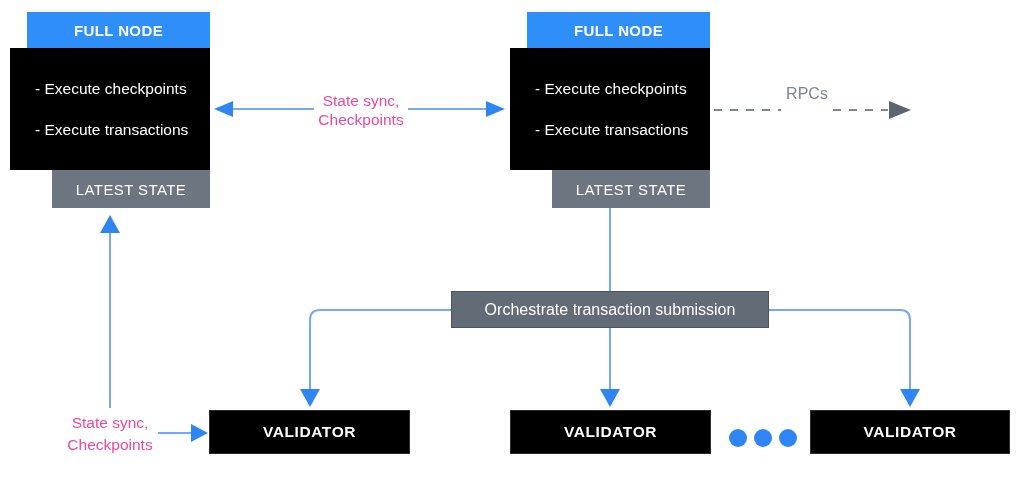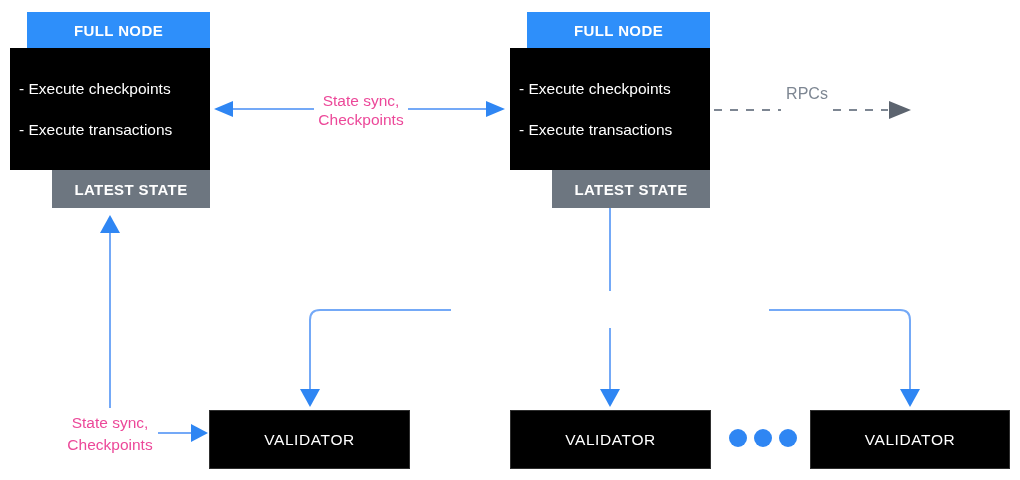--- a/index.html
+++ b/index.html
@@ -9,30 +9,30 @@
   }
   svg.layer{position:absolute;left:0;top:0;width:1020px;height:480px;pointer-events:none;}
 
   .full-node{position:absolute;width:200px;height:196px;display:flex;flex-direction:column;}
   .fn-header{
     height:36px;background:#2e8ffa;color:#ffffff;font-weight:bold;font-size:15px;
     letter-spacing:.4px;display:flex;align-items:center;justify-content:center;flex:0 0 36px;margin-left:17px;
   }
   .fn-body{
     background:#000000;color:#ffffff;flex:1 1 auto;display:flex;flex-direction:column;
-    justify-content:center;gap:23px;padding-left:9px;font-size:15.5px;font-weight:500;
+    justify-content:center;gap:23px;padding-left:25px;font-size:15.5px;font-weight:500;
   }
   .fn-footer{
-    height:38px;background:#6d7680;color:#ffffff;font-weight:bold;font-size:15px;
+    height:38px;background:#6d7680;color:#ffffff;font-weight:normal;font-size:15px;
     letter-spacing:.4px;display:flex;align-items:center;justify-content:center;flex:0 0 38px;margin-left:42px;
   }
 
   .validator{
-    position:absolute;top:410px;width:201px;height:59px;background:#000000;
-    border:1px solid #2f2f2f;box-sizing:border-box;color:#ffffff;font-weight:normal;
+    position:absolute;top:410px;width:201px;height:44px;background:#000000;
+    border:1px solid #2f2f2f;box-sizing:border-box;color:#ffffff;font-weight:bold;
     font-size:15.5px;letter-spacing:.6px;display:flex;align-items:center;justify-content:center;
   }
 
   .orchestrator{
     position:absolute;left:451px;top:291px;width:318px;height:37px;background:#626b76;
     border:1px solid #4b545e;box-sizing:border-box;color:#ffffff;font-size:16px;
     display:flex;align-items:center;justify-content:center;
   }
 
   .blue-label{
@@ -112,20 +112,21 @@
     <div class="fn-footer">LATEST STATE</div>
   </div>
 
   <div class="blue-label lh-tight" style="left:305px;top:91px;width:112px;">
     <span>State sync,</span>
     <span>Checkpoints</span>
   </div>
 
   <div class="rpc-label">RPCs</div>
 
+  <div class="orchestrator">Orchestrate transaction submission</div>
 
   <div class="blue-label lh-loose" style="left:54px;top:412px;width:112px;">
     <span>State sync,</span>
     <span>Checkpoints</span>
   </div>
 
   <div class="validator" style="left:209px;">VALIDATOR</div>
   <div class="validator" style="left:510px;">VALIDATOR</div>
   <div class="validator" style="left:810px;width:200px;">VALIDATOR</div>
 

